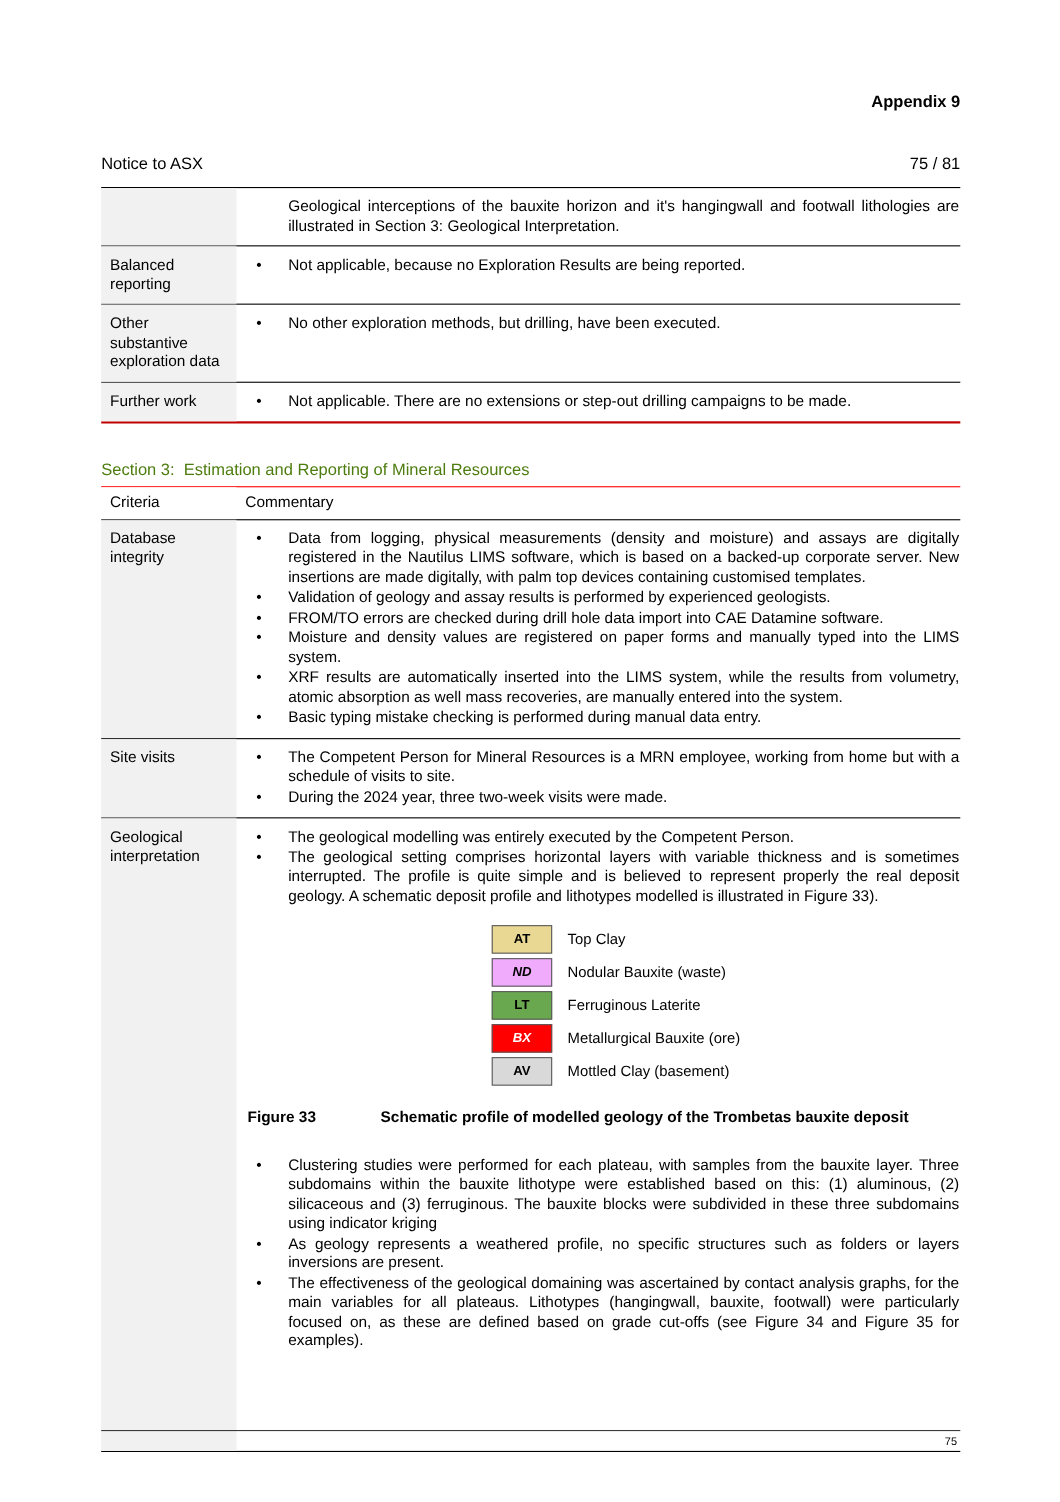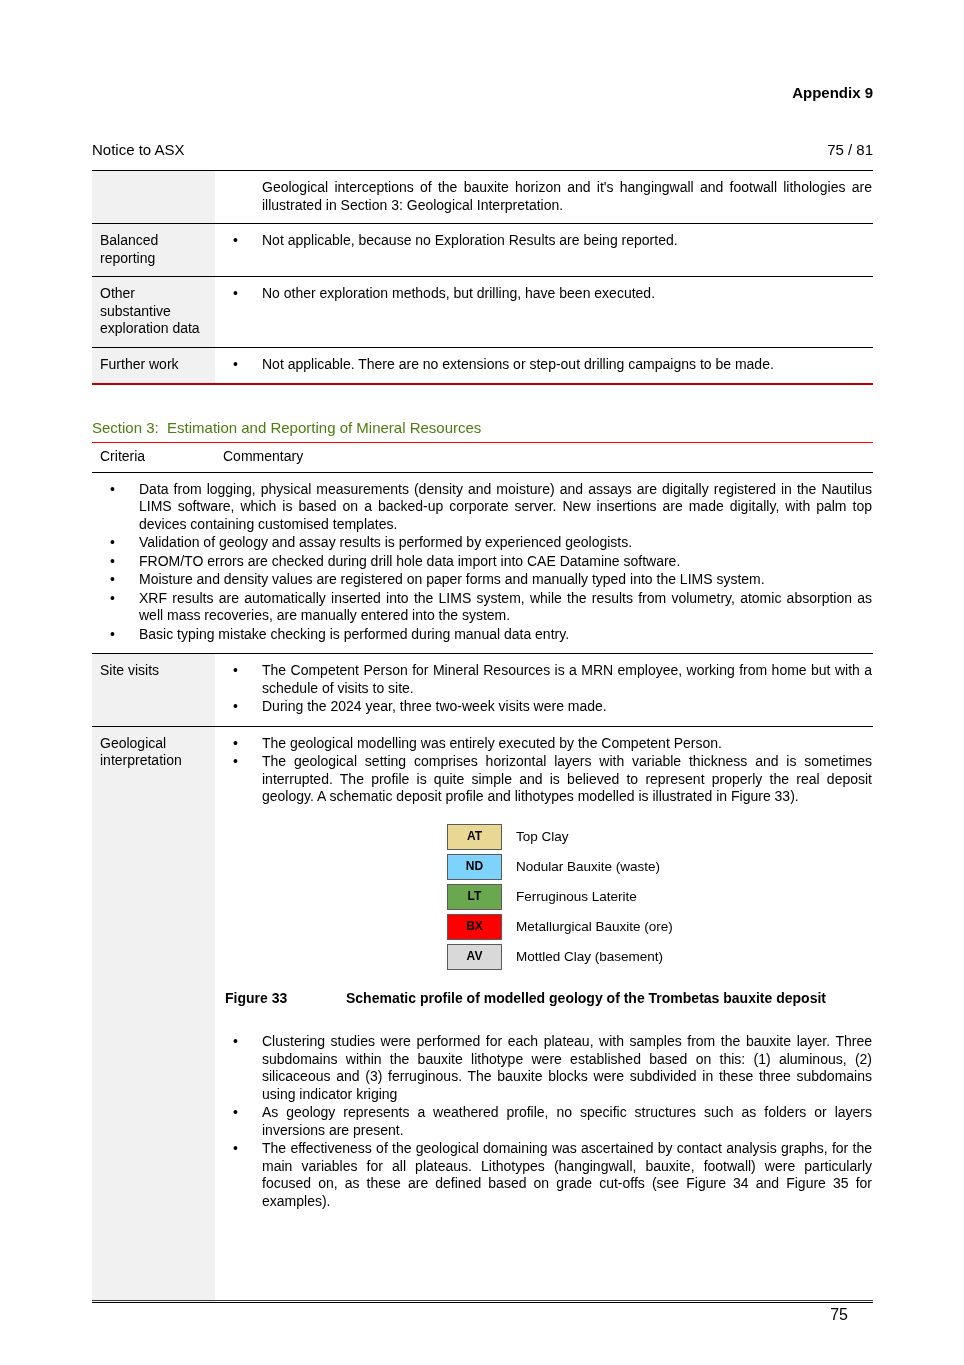--- a/index.html
+++ b/index.html
@@ -56,21 +56,21 @@
   .legend-label { margin-left:14px; font-size:13.5px; text-align:left; }
 
   .caption { margin:20px 0 26px 10px; font-weight:bold; text-align:left; }
   .cap-label { display:inline-block; width:121px; }
 
   .table2 .trow:last-child { border-bottom:1px solid #000; }
   .table2 .trow:last-child .cell { min-height:575px; }
 
   
   .footer-line { position:absolute; left:92px; right:91px; top:1300px; border-top:1px solid #3a3a3a; }
-  .footer-page { position:absolute; top:1306px; right:116px; font-size:16px; }
+  .footer-page { position:absolute; top:1306px; right:94px; font-size:10px; }
 </style>
 </head>
 <body>
 
 <div class="page">
   <div class="content">
 
     <div class="appendix">Appendix 9</div>
 
     <div class="header-row">
@@ -115,20 +115,21 @@
       </div>
 
     <h2 class="section-title" style="color: #4d7c0f; border-bottom-color: rgb(255, 0, 0);">Section 3:  Estimation and Reporting of Mineral Resources</h2>
 
     <div class="dtable table2">
         <div class="trow head">
           <div class="cell criteria">Criteria</div>
           <div class="cell commentary">Commentary</div>
         </div>
         <div class="trow">
+          <div class="cell criteria">Database integrity</div>
           <div class="cell commentary">
             <div class="bullet-item">
               <span class="bullet">•</span>
               <span class="btext">Data from logging, physical measurements (density and moisture) and assays are digitally registered in the Nautilus LIMS software, which is based on a backed-up corporate server. New insertions are made digitally, with palm top devices containing customised templates.</span>
             </div>
             <div class="bullet-item">
               <span class="bullet">•</span>
               <span class="btext">Validation of geology and assay results is performed by experienced geologists.</span>
             </div>
             <div class="bullet-item">
@@ -172,29 +173,29 @@
             <div class="bullet-item">
               <span class="bullet">•</span>
               <span class="btext">The geological setting comprises horizontal layers with variable thickness and is sometimes interrupted. The profile is quite simple and is believed to represent properly the real deposit geology. A schematic deposit profile and lithotypes modelled is illustrated in Figure 33).</span>
             </div>
             <div class="legend">
               <div class="legend-row">
                 <span class="swatch" style="background: rgb(232, 216, 148);">AT</span>
                 <span class="legend-label">Top Clay</span>
               </div>
               <div class="legend-row">
-                <span class="swatch" style="background: #7dd3fc;">ND</span>
+                <span class="swatch" style="background: #f0abfc; font-style: italic;">ND</span>
                 <span class="legend-label">Nodular Bauxite (waste)</span>
               </div>
               <div class="legend-row">
                 <span class="swatch" style="background: rgb(106, 168, 79);">LT</span>
                 <span class="legend-label">Ferruginous Laterite</span>
               </div>
               <div class="legend-row">
-                <span class="swatch" style="background: rgb(255, 0, 0); color: #000000;">BX</span>
+                <span class="swatch" style="background: rgb(255, 0, 0); color: #ffffff; font-style: italic;">BX</span>
                 <span class="legend-label">Metallurgical Bauxite (ore)</span>
               </div>
               <div class="legend-row">
                 <span class="swatch" style="background: rgb(217, 217, 217);">AV</span>
                 <span class="legend-label">Mottled Clay (basement)</span>
               </div>
             </div>
             <div class="caption"><span class="cap-label">Figure 33</span><span class="cap-text">Schematic profile of modelled geology of the Trombetas bauxite deposit</span></div>
             <div class="bullet-item">
               <span class="bullet">•</span>

